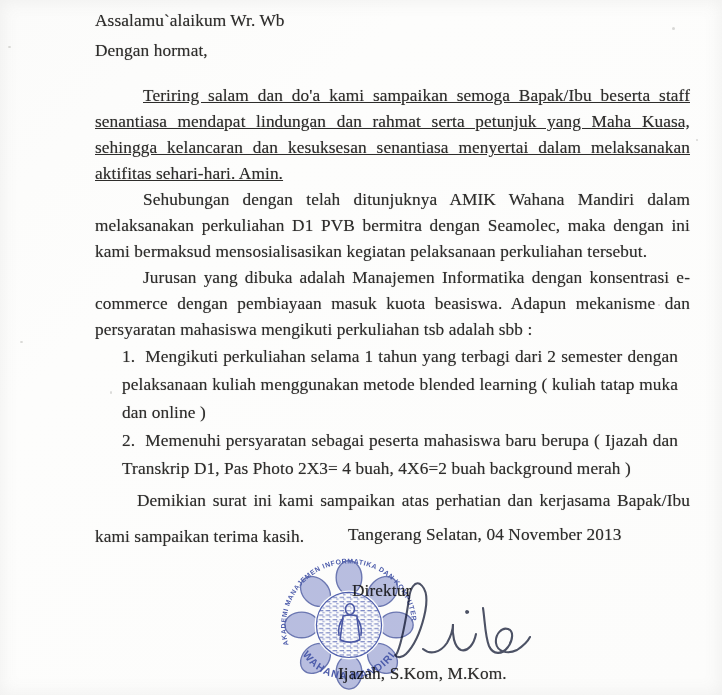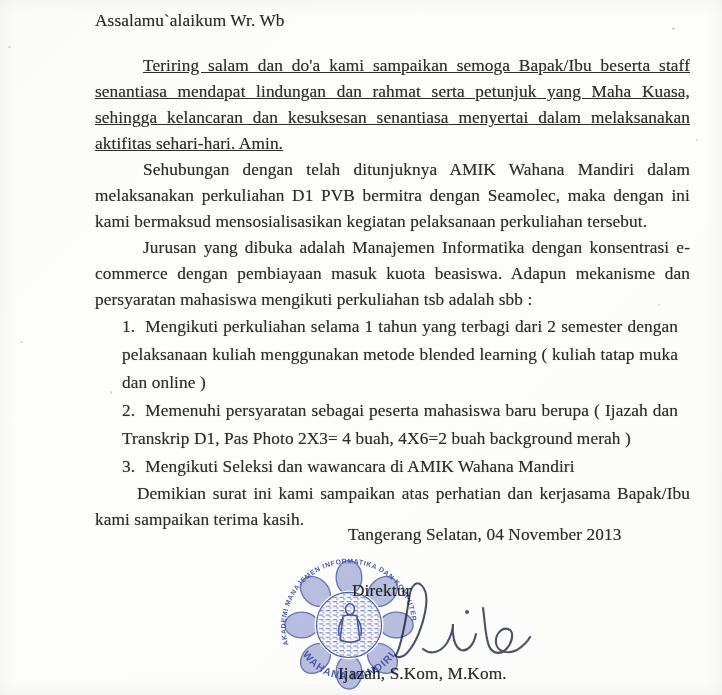--- a/index.html
+++ b/index.html
@@ -19,21 +19,21 @@
   }
   .sal-line{ line-height:30px; white-space:nowrap; }
   .para{
     margin:0; text-align:justify; line-height:26px; text-indent:48px;
   }
   .para.first{ margin-top:17px;text-decoration:underline; }
   .list{ margin:0 12px 0 27px; }
   .list-item{ text-align:justify; line-height:28px; }
   .list-num{ display:inline; }
   .list-gap{ display:inline-block; width:10px; }
-  .closing{ margin:0; text-align:justify; line-height:26px; text-indent:42px; }
+  .closing{ margin:0; text-align:justify; line-height:36px; text-indent:42px; }
   .signoff-date{ position:absolute; left:348px; top:525px; white-space:nowrap; }
   .signoff-title{ position:absolute; left:352px; top:581px; white-space:nowrap; }
   .signoff-name{ position:absolute; left:338px; top:664px; white-space:nowrap; }
   .stamp-wrap{
     position:absolute; left:268px; top:547px; width:162px; height:148px;
     mix-blend-mode:multiply; opacity:0.92; filter:blur(0.2px);
   }
   .signature-wrap{
     position:absolute; left:330px; top:550px; width:210px; height:130px;
     mix-blend-mode:multiply;
@@ -41,29 +41,29 @@
   .speckle{ position:absolute; border-radius:50%; background:#b9b9b6; opacity:0.55; }
 </style>
 </head>
 <body>
 
 <div class="page">
 
   <div class="content ink">
 
     <div class="sal-line">Assalamu`alaikum Wr. Wb</div>
+    <div class="sal-line">Dengan hormat,</div>
 
     <p class="para first">Teriring salam dan do'a kami sampaikan semoga Bapak/Ibu beserta staff senantiasa mendapat lindungan dan rahmat serta petunjuk yang Maha Kuasa, sehingga kelancaran dan kesuksesan senantiasa menyertai dalam melaksanakan aktifitas sehari-hari. Amin.</p>
     <p class="para">Sehubungan dengan telah ditunjuknya AMIK Wahana Mandiri dalam melaksanakan perkuliahan D1 PVB bermitra dengan Seamolec, maka dengan ini kami bermaksud mensosialisasikan kegiatan pelaksanaan perkuliahan tersebut.</p>
     <p class="para">Jurusan yang dibuka adalah Manajemen Informatika dengan konsentrasi e-commerce dengan pembiayaan masuk kuota beasiswa. Adapun mekanisme dan persyaratan mahasiswa mengikuti perkuliahan tsb adalah sbb :</p>
 
     <div class="list">
       <div class="list-item"><span class="list-num">1.</span><span class="list-gap"></span><span>Mengikuti perkuliahan selama 1 tahun yang terbagi dari 2 semester dengan pelaksanaan kuliah menggunakan metode blended learning ( kuliah tatap muka dan online )</span></div>
       <div class="list-item"><span class="list-num">2.</span><span class="list-gap"></span><span>Memenuhi persyaratan sebagai peserta mahasiswa baru berupa ( Ijazah dan Transkrip D1, Pas Photo 2X3= 4 buah, 4X6=2 buah background merah )</span></div>
-      <div class="list-item"><span class="list-num">3.</span><span class="list-gap"></span><span>Mengikuti Seleksi dan wawancara di AMIK Wahana Mandiri</span></div>
     </div>
 
     <p class="closing">Demikian surat ini kami sampaikan atas perhatian dan kerjasama Bapak/Ibu kami sampaikan terima kasih.</p>
   </div>
 
   <div class="signoff-date ink">Tangerang Selatan, 04 November 2013</div>
   <div class="signoff-title ink">Direktur</div>
   <div class="signoff-name ink">Ijazah, S.Kom, M.Kom.</div>
 
   <div class="stamp-wrap">

